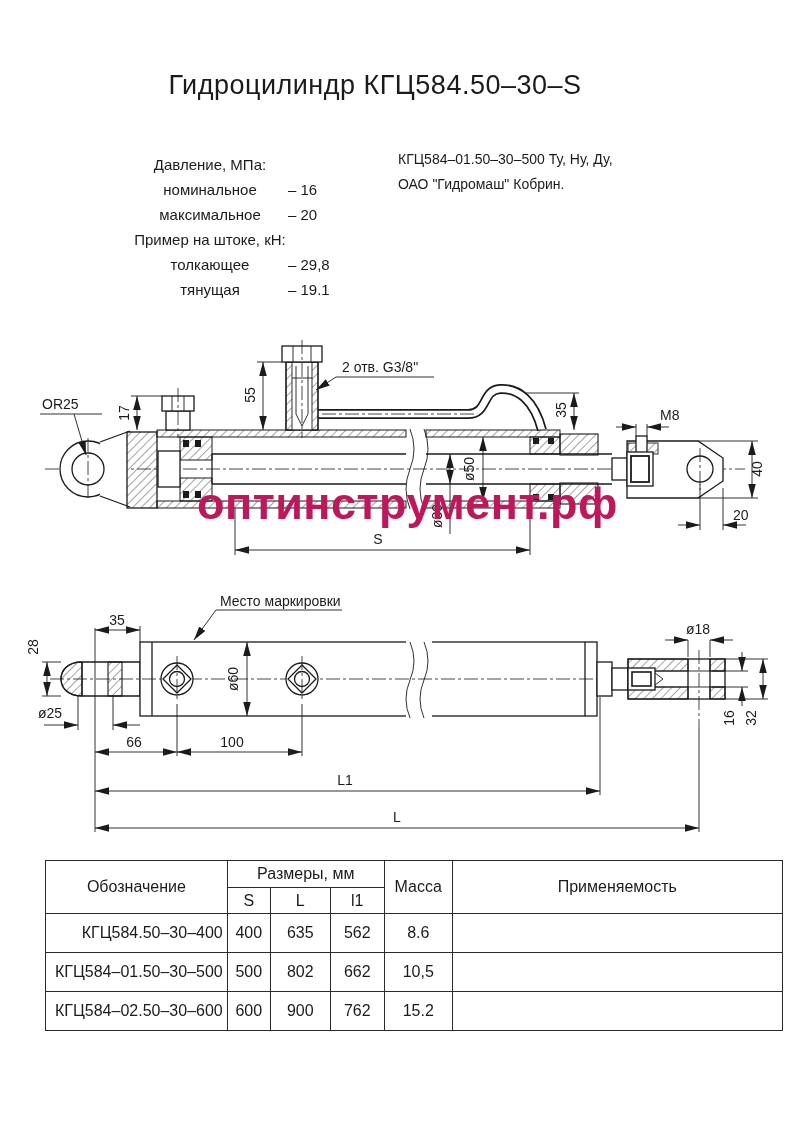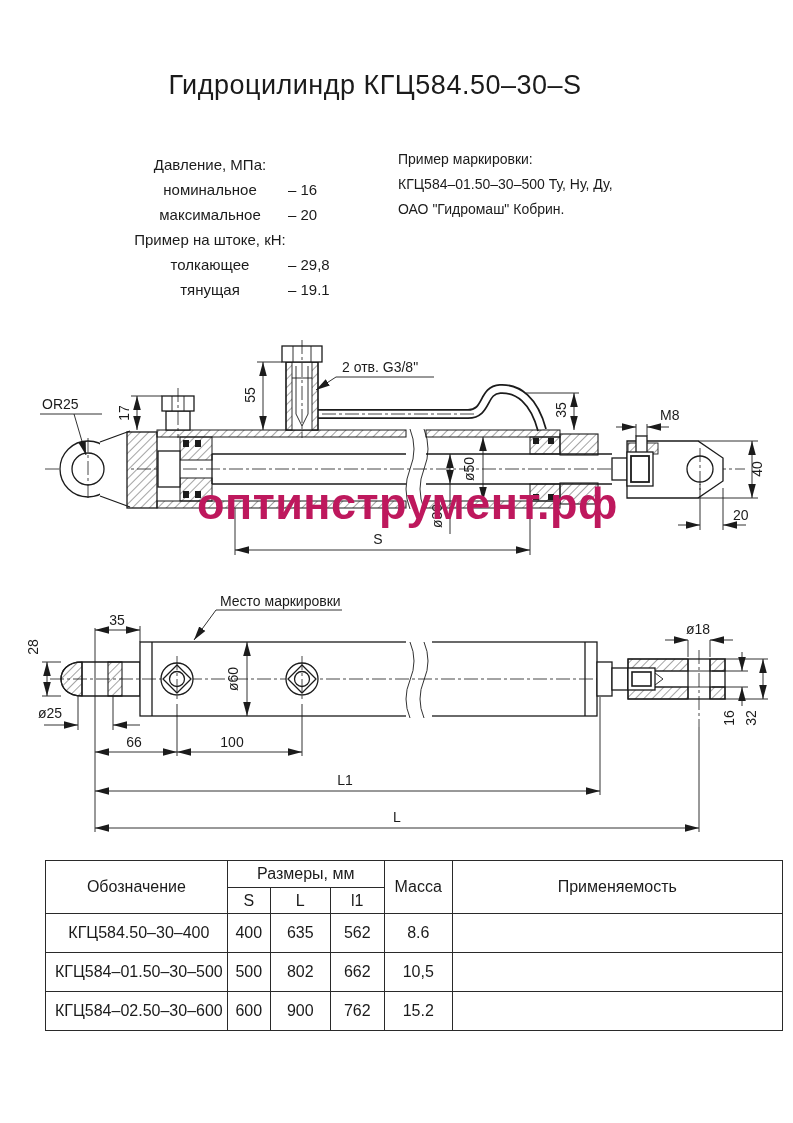--- a/index.html
+++ b/index.html
@@ -22,21 +22,21 @@
   .cl{stroke:#1b1b1b;stroke-width:0.8;fill:none;stroke-dasharray:14 3 3 3;}
   .blk{fill:#1b1b1b;stroke:none;}
   .dimU{stroke:#1b1b1b;stroke-width:0.9;fill:none;marker-start:url(#arrU);marker-end:url(#arrU);}
   .dimaU{stroke:#1b1b1b;stroke-width:0.9;fill:none;marker-end:url(#arrU);}
   .dimL{stroke:#1b1b1b;stroke-width:0.9;fill:none;marker-start:url(#arrL);marker-end:url(#arrL);}
   .dimaL{stroke:#1b1b1b;stroke-width:0.9;fill:none;marker-end:url(#arrL);}
   .tbl{position:absolute;left:45px;top:860px;border-collapse:collapse;table-layout:fixed;
        font-size:16px;}
   .tbl th,.tbl td{border:1px solid #2a2a2a;font-weight:normal;text-align:center;
        padding:0 4px;overflow:hidden;white-space:nowrap;}
-  .tbl td.desig{text-align:center;padding-left:9px;}
+  .tbl td.desig{text-align:right;padding-left:9px;}
   .hdr1{height:27px;} .hdr2{height:26px;} .drow{height:39px;}
 </style>
 </head>
 <body>
 
 <div class="page">
 
   <div class="title">Гидроцилиндр КГЦ584.50–30–S</div>
 
   <div class="specs">
@@ -60,21 +60,20 @@
       <span>толкающее</span>
       <span class="spec-val">– 29,8</span>
     </div>
     <div class="spec-row">
       <span>тянущая</span>
       <span class="spec-val">– 19.1</span>
     </div>
   </div>
 
   <div class="notes">
-    <div>Пример маркировки:</div>
     <div>КГЦ584–01.50–30–500 Ту, Ну, Ду,</div>
     <div>ОАО "Гидромаш" Кобрин.</div>
   </div>
 
   <svg style="left:30px;top:338px;" width="740" height="250" viewBox="0 0 740 250">
     <defs>
       <marker id="arrU" viewBox="0 0 14 10" refX="14" refY="5" markerWidth="14" markerHeight="10" markerUnits="userSpaceOnUse" orient="auto-start-reverse">
         <path d="M14,5 L0,1.2 L0,8.8 Z" fill="#1b1b1b"></path>
       </marker>
       <pattern id="hU" width="6" height="6" patternUnits="userSpaceOnUse" patternTransform="rotate(45)">

